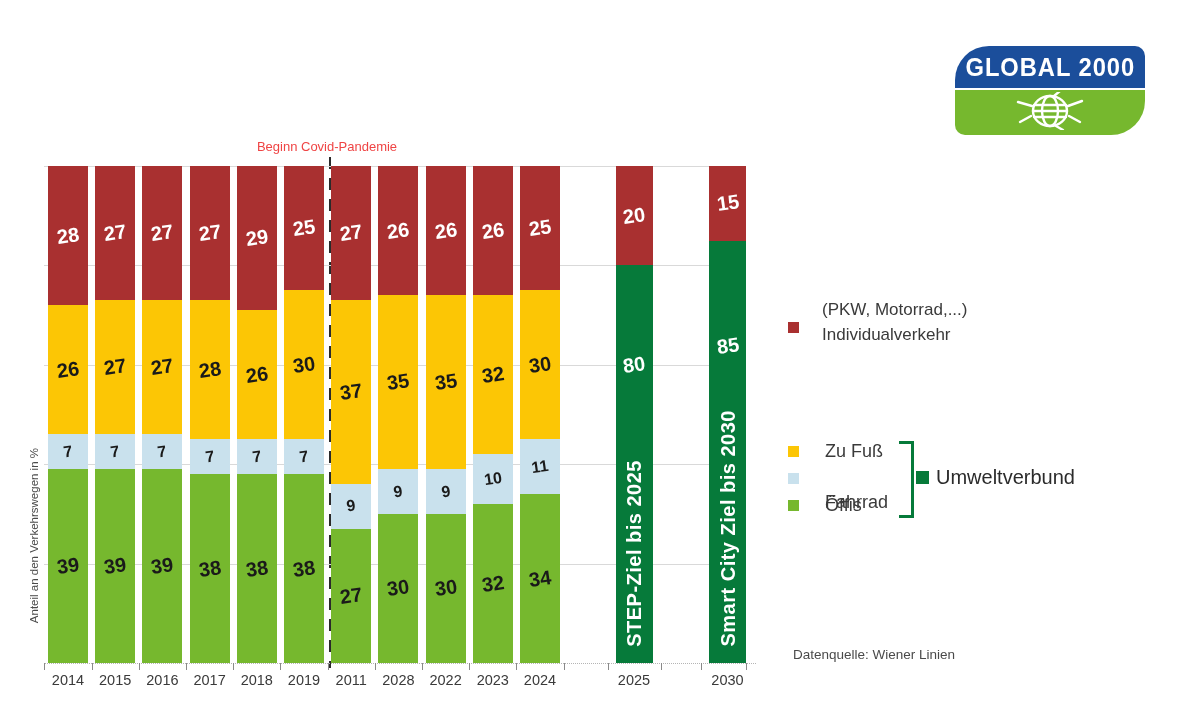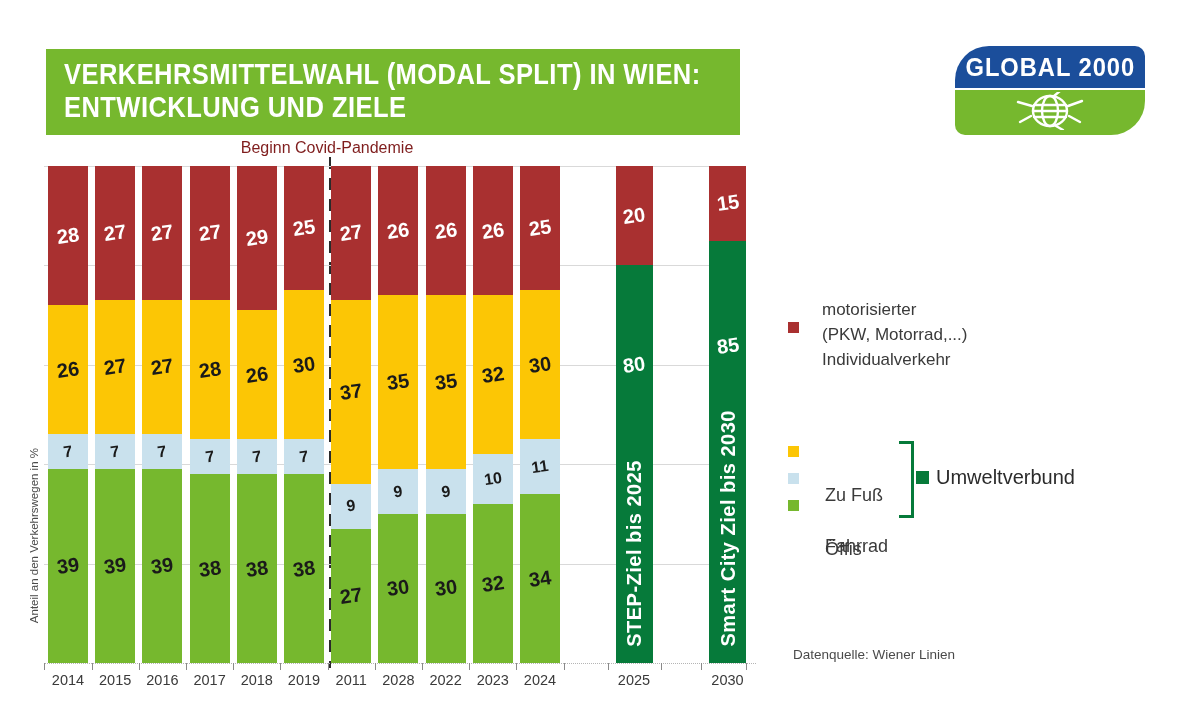--- a/index.html
+++ b/index.html
@@ -27,47 +27,41 @@
   .val-label{position:absolute;font-weight:bold;font-size:20px;color:#1a1a1a;
     transform:translate(-50%,-50%) rotate(-8deg);white-space:nowrap;}
   .val-label.small{font-size:16px;}
   .val-label.white{color:#ffffff;}
   .cat-label{position:absolute;font-size:14.5px;color:#3a3a3a;transform:translateX(-50%);}
   .goal-title{position:absolute;bottom:16px;left:50%;transform:translateX(-50%) rotate(180deg);
     writing-mode:vertical-rl;color:#ffffff;font-weight:bold;font-size:20px;letter-spacing:.5px;white-space:nowrap;}
   .covid-line{position:absolute;left:329px;top:157px;width:2px;height:511px;
     background:repeating-linear-gradient(to bottom,#2a2a2a 0 12px,transparent 12px 21px);}
   .covid-label{position:absolute;top:139px;left:327px;transform:translateX(-50%);
-    font-size:16px;color:#7f1d1d;white-space:nowrap;}
+    font-size:13px;color:#ef4444;white-space:nowrap;}
   .ylabel{position:absolute;left:28px;top:448px;writing-mode:vertical-rl;transform:rotate(180deg);
     font-size:11.5px;color:#4a4a4a;white-space:nowrap;}
 
   
   .lg-sq{position:absolute;width:11px;height:11px;}
-  .lg-text{position:absolute;font-size:17px;color:#3a3a3a;white-space:nowrap;margin-top:44px;}
+  .lg-text{position:absolute;font-size:17px;color:#3a3a3a;white-space:nowrap;}
   .lg-text.mid{font-size:18px;}
   .miv-block{position:absolute;left:822px;top:297px;font-size:17px;color:#3a3a3a;line-height:25px;}
   .bracket{position:absolute;left:899px;top:441px;width:12px;height:71px;
     border-top:3px solid #067A3A;border-right:3px solid #067A3A;border-bottom:3px solid #067A3A;}
   .uwv-sq{position:absolute;left:916px;top:471px;width:13px;height:13px;background:#067A3A;}
   .uwv-label{position:absolute;left:936px;top:466px;font-size:20px;color:#2b2b2b;white-space:nowrap;}
 
   .source{position:absolute;left:793px;top:647px;font-size:13.5px;color:#4a4a4a;}
 </style>
 </head>
 <body>
 
 <div id="stage">
 
-  <div class="banner">
-    <div class="banner-text">
-      <div>Verkehrsmittelwahl (Modal Split) in Wien:</div>
-      <div>Entwicklung und Ziele</div>
-    </div>
-  </div>
 
   <div class="logo">
     <div class="logo-blue">
       <span>GLOBAL 2000</span>
     </div>
     <div class="logo-green">
       <span>
         <svg width="84" height="38" viewBox="0 0 84 38" fill="none" stroke="#ffffff" stroke-width="2.4" stroke-linecap="round">
           <ellipse cx="42" cy="19" rx="17" ry="15"></ellipse>
           <ellipse cx="42" cy="19" rx="8" ry="15"></ellipse>
@@ -228,21 +222,20 @@
       <div class="tick" style="left:563.6px;top:663px"></div>
       <div class="tick" style="left:607.5px;top:663px"></div>
       <div class="tick" style="left:660.5px;top:663px"></div>
       <div class="tick" style="left:701px;top:663px"></div>
       <div class="tick" style="left:746px;top:663px"></div>
     </div>
 
   <div>
     <div class="lg-sq" style="left:788px;top:322px;background:#A93030"></div>
     <div class="miv-block">
-      <div>motorisierter</div>
       <div>(PKW, Motorrad,...)</div>
       <div>Individualverkehr</div>
     </div>
 
     <div class="lg-sq" style="left:788px;top:446px;background:#FCC605"></div>
     <div class="lg-text mid" style="left:825px;top:441px">Zu Fuß</div>
 
     <div class="lg-sq" style="left:788px;top:473px;background:#C9E1ED"></div>
     <div class="lg-text mid" style="left:825px;top:492px">Fahrrad</div>
 

